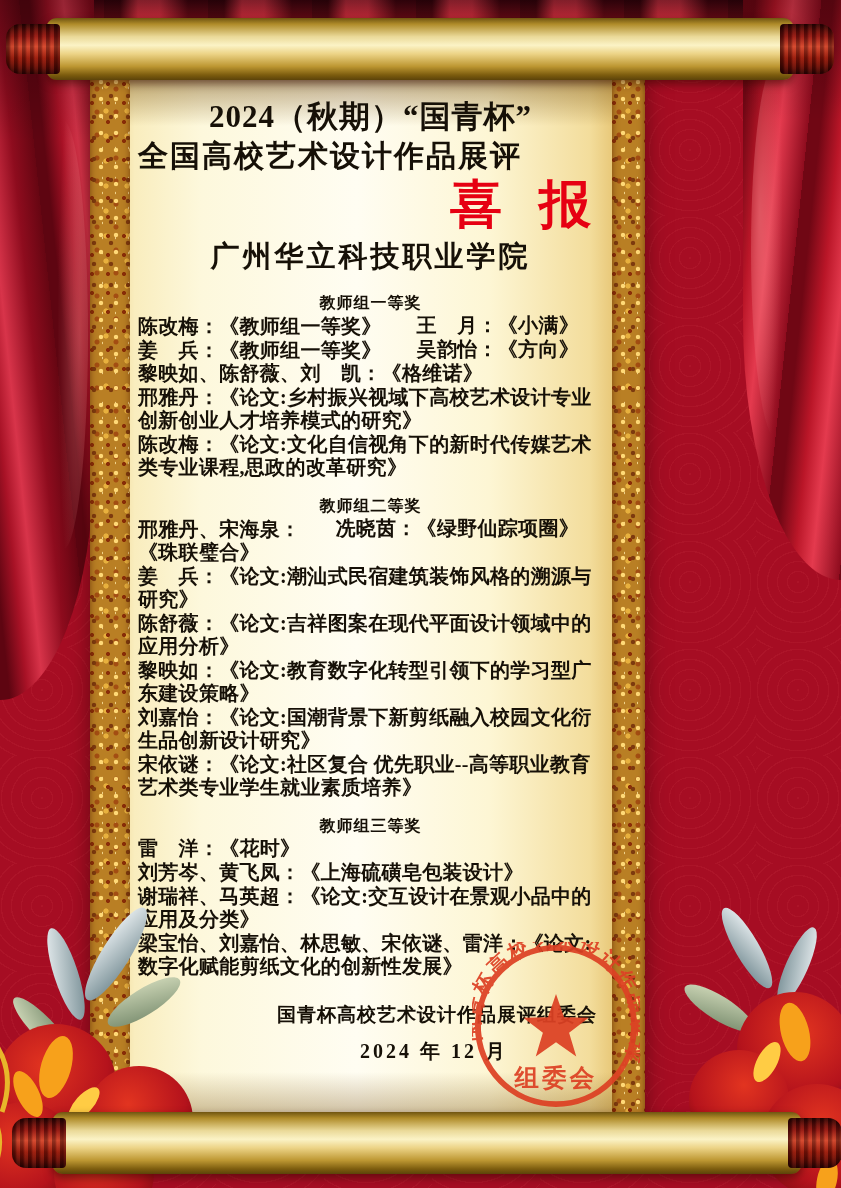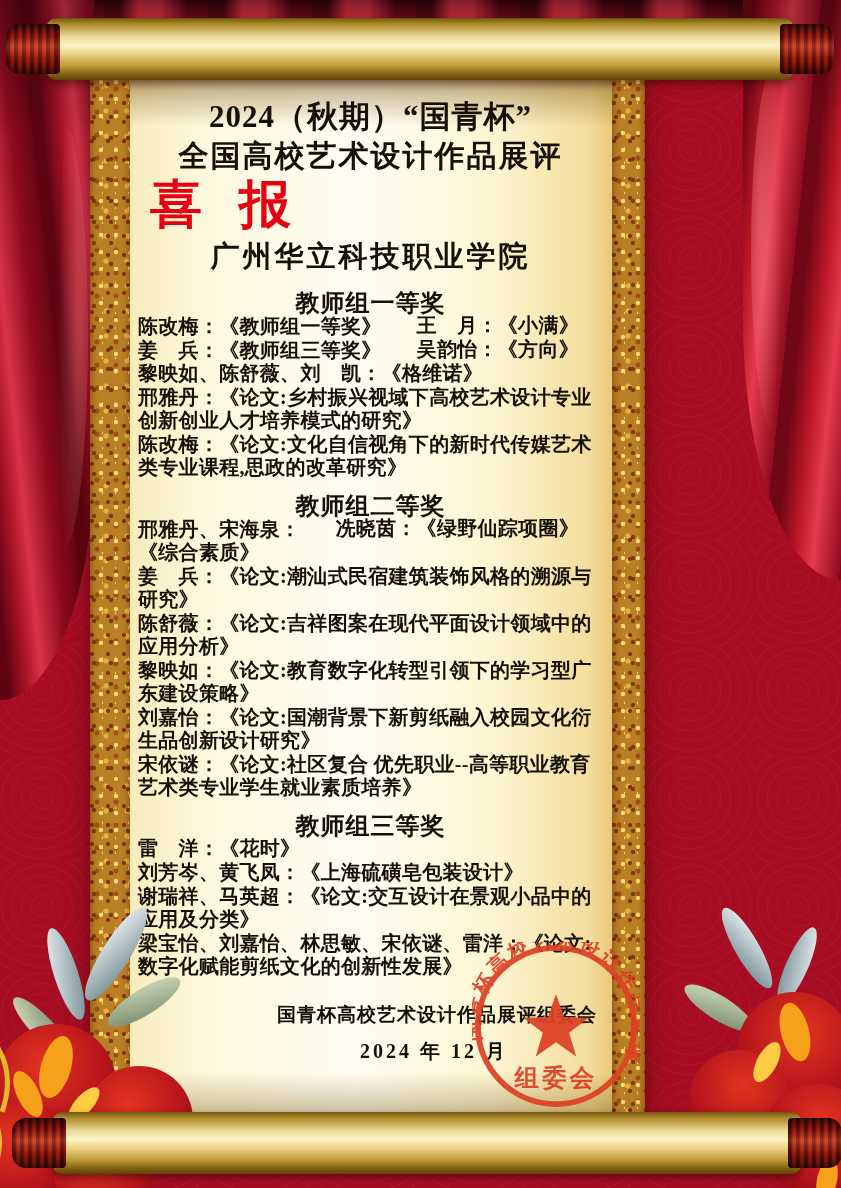--- a/index.html
+++ b/index.html
@@ -67,28 +67,28 @@
       radial-gradient(circle at 16px 16px,#e8b13e 0 2.2px, transparent 3.0px);
     background-size:17px 21px,15px 17px,19px 23px,13px 15px,16px 19px,21px 25px;
     box-shadow:inset 0 0 7px rgba(80,30,0,.65);
   }
   .brocade-left{left:0;width:40px;}
   .brocade-right{right:0;width:33px;}
   
   .content{position:absolute;left:48px;right:42px;top:0;bottom:0;z-index:3;
     color:#161007;font-weight:bold;}
   .t1{margin-top:27px;font-size:31px;line-height:40px;text-align:center;letter-spacing:1px;}
-  .t2{font-size:30px;line-height:38px;text-align:center;letter-spacing:2px;}
-  .banner{font-size:52px;line-height:60px;text-align:left;color:#e60012;
+  .t2{font-size:30px;line-height:38px;text-align:left;letter-spacing:2px;}
+  .banner{font-size:52px;line-height:60px;text-align:right;color:#e60012;
     letter-spacing:12px;text-indent:12px;}
   .school{font-size:29px;line-height:42px;text-align:center;letter-spacing:3px;}
   .intro{margin-top:5px;}
   .intro-line{font-size:20px;line-height:23.5px;text-align:center;letter-spacing:.5px;}
   .section{margin-top:14px;}
-  .sec-heading{font-size:24px;line-height:24px;text-align:center;letter-spacing:1px;}
+  .sec-heading{font-size:16px;line-height:24px;text-align:center;letter-spacing:1px;}
   .row{font-size:20px;line-height:23.5px;letter-spacing:.3px;}
   .row2{display:flex;justify-content:space-between;}
   .row2 .right{padding-right:24px;white-space:nowrap;font-family:Liberation Mono, monospace;}
   .footer{margin-top:24px;position:relative;z-index:15;}
   .committee{font-size:19px;line-height:24px;text-align:right;padding-right:6px;letter-spacing:1px;}
   .date{font-size:20px;line-height:24px;margin-top:12px;text-align:right;padding-right:95px;letter-spacing:3px;}
   
   .stamp{position:absolute;left:382px;top:872px;width:168px;height:168px;z-index:12;opacity:.93;}
   
   .roller{
@@ -186,32 +186,32 @@
       <div class="school">广州华立科技职业学院</div>
 
 
       <div class="section">
         <div class="sec-heading">教师组一等奖</div>
         <div class="row row2">
           <span class="left">陈改梅：《教师组一等奖》</span>
           <span class="right">王　月：《小满》</span>
         </div>
         <div class="row row2">
-          <span class="left">姜　兵：《教师组三等奖》</span>
+          <span class="left">姜　兵：《教师组一等奖》</span>
           <span class="right">吴韵怡：《方向》</span>
         </div>
         <div class="row">黎映如、陈舒薇、刘　凯：《格维诺》</div>
         <div class="row">邢雅丹：《论文:乡村振兴视域下高校艺术设计专业创新创业人才培养模式的研究》</div>
         <div class="row">陈改梅：《论文:文化自信视角下的新时代传媒艺术类专业课程,思政的改革研究》</div>
       </div>
 
       <div class="section">
         <div class="sec-heading">教师组二等奖</div>
         <div class="row row2">
-          <span class="left">邢雅丹、宋海泉：《综合素质》</span>
+          <span class="left">邢雅丹、宋海泉：《珠联璧合》</span>
           <span class="right">冼晓茵：《绿野仙踪项圈》</span>
         </div>
         <div class="row">姜　兵：《论文:潮汕式民宿建筑装饰风格的溯源与研究》</div>
         <div class="row">陈舒薇：《论文:吉祥图案在现代平面设计领域中的应用分析》</div>
         <div class="row">黎映如：《论文:教育数字化转型引领下的学习型广东建设策略》</div>
         <div class="row">刘嘉怡：《论文:国潮背景下新剪纸融入校园文化衍生品创新设计研究》</div>
         <div class="row">宋依谜：《论文:社区复合 优先职业--高等职业教育艺术类专业学生就业素质培养》</div>
       </div>
 
       <div class="section">

